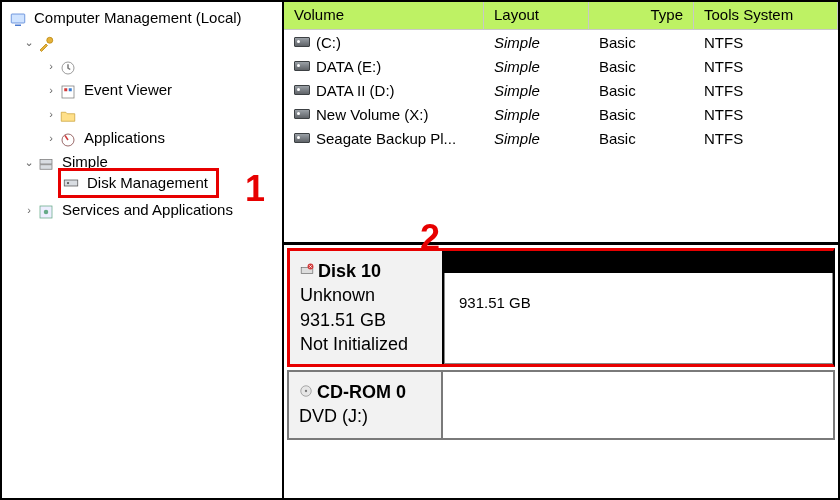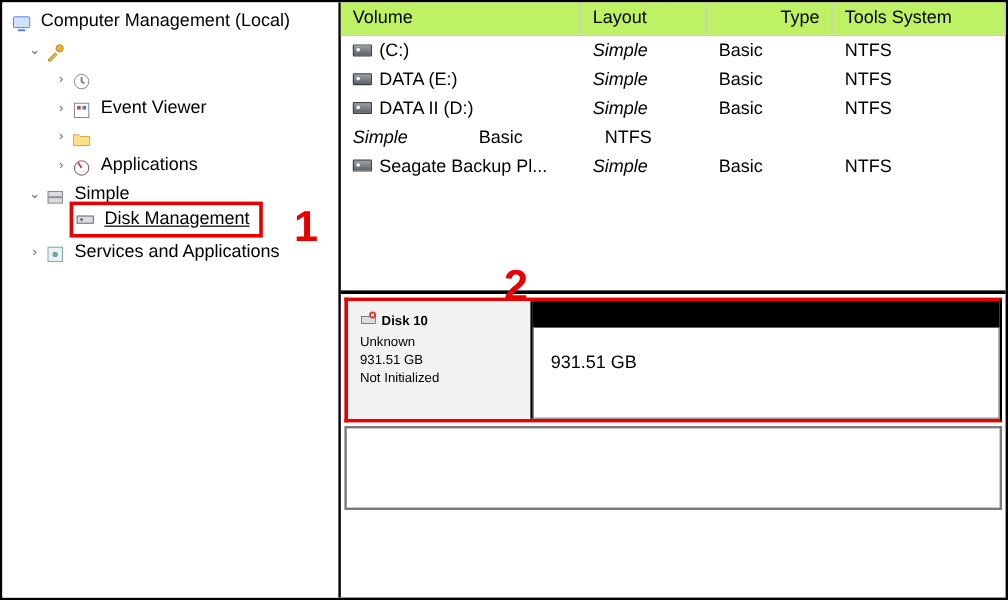--- a/index.html
+++ b/index.html
@@ -53,21 +53,20 @@
   }
   .tree-row .label {
     padding: 0 2px;
   }
   .indent-1 { padding-left: 16px; }
   .indent-2 { padding-left: 38px; }
   .selected-box {
     border: 3px solid #e70000;
     display: inline-block;
     padding-right: 6px;
-    text-decoration: underline;
   }
   
   .right-pane {
     flex: 1;
     display: flex;
     flex-direction: column;
     position: relative;
   }
   .volume-header {
     display: flex;
@@ -127,21 +126,21 @@
     margin: 3px 3px 0 3px;
     border: 2px solid #7a7a7a;
     border-top: 2px solid #7a7a7a;
     min-height: 70px;
   }
   .disk-info {
     width: 154px;
     padding: 8px 10px;
     background: #f2f2f2;
     border-right: 2px solid #000;
-    font-size: 11px;
+    font-size: 18px;
     line-height: 1.35;
   }
   .disk-info .disk-name {
     font-weight: 700;
     display: flex;
     align-items: center;
     gap: 4px;
   }
   .disk-part {
     flex: 1;
@@ -311,20 +310,24 @@
       <div class="volume-row">
         <div class="cell vname">
             <span class="mini-disk"></span>
             <span>DATA II (D:)</span>
           </div>
         <div class="cell layout">Simple</div>
         <div class="cell type">Basic</div>
         <div class="cell fs">NTFS</div>
       </div>
       <div class="volume-row">
+        <div class="cell vname">
+            <span class="mini-disk"></span>
+            <span>New Volume (X:)</span>
+          </div>
         <div class="cell layout">Simple</div>
         <div class="cell type">Basic</div>
         <div class="cell fs">NTFS</div>
       </div>
       <div class="volume-row">
         <div class="cell vname">
             <span class="mini-disk"></span>
             <span>Seagate Backup Pl...</span>
           </div>
         <div class="cell layout">Simple</div>
@@ -353,20 +356,32 @@
         </div>
         <div class="disk-part">
           <div class="black-bar"></div>
           <div class="part-body">
             <div>931.51 GB</div>
           </div>
         </div>
       </div>
 
       <div class="disk-row second">
+        <div class="disk-info" style="border-right:2px solid #7a7a7a;">
+          <div class="disk-name">
+            <span class="icon">
+              <svg width="14" height="14" viewBox="0 0 24 24">
+                  <circle cx="12" cy="12" r="9" fill="#e6e6e6" stroke="#777"></circle>
+                  <circle cx="12" cy="12" r="2" fill="#777"></circle>
+                </svg>
+            </span>
+            <span>CD-ROM 0</span>
+          </div>
+          <div>DVD (J:)</div>
+        </div>
         <div class="disk-part"></div>
       </div>
 
     </div>
 
   </div>
 </div>
 
 <div class="annot a1">1</div>
 <div class="annot a2">2</div>

